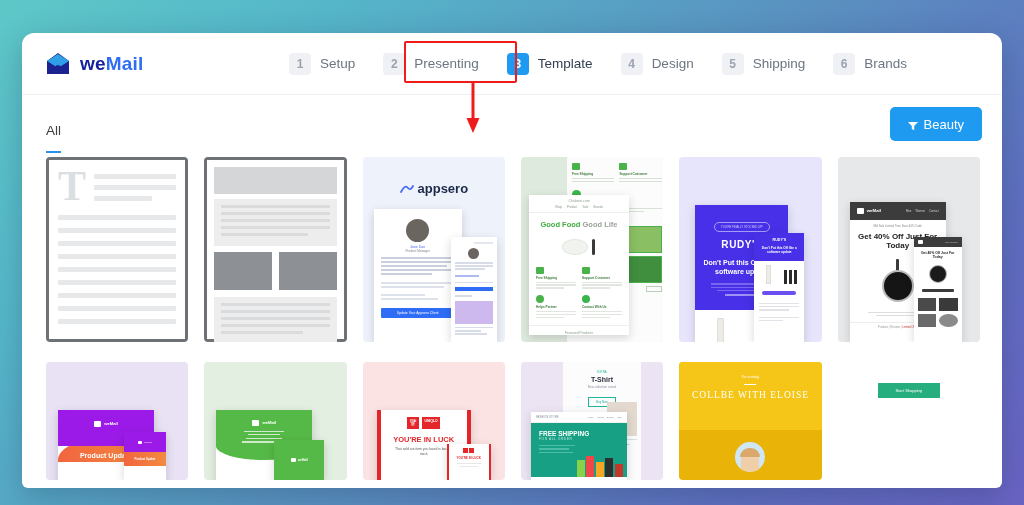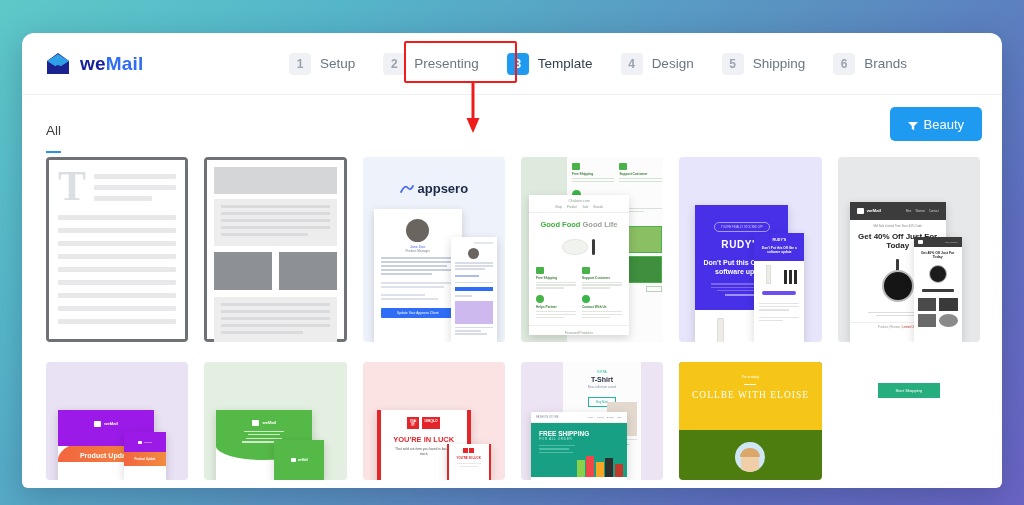--- a/index.html
+++ b/index.html
@@ -568,21 +568,21 @@
               <div style="width:8px;height:21px;background:#f0474a;"></div>
               <div style="width:8px;height:15px;background:#f5a623;"></div>
               <div style="width:8px;height:19px;background:#2e2e2e;"></div>
               <div style="width:8px;height:13px;background:#c0392b;"></div>
             </div>
           </div>
         </div>
       </div>
     </div>
 
-    <div class="tpl r2" style="background:#4d7c0f;">
+    <div class="tpl r2" style="background:#eab308;">
       <div class="prev">
         <div style="background:#f5c518;height:68px;text-align:center;padding-top:12px;">
           <div style="color:#fff;font-size:4px;font-family:'Liberation Serif',serif;">Presenting</div>
           <div style="width:12px;height:1px;background:#fff;margin:5px auto;"></div>
           <div style="color:#fff;font-size:9.5px;font-family:'Liberation Serif',serif;letter-spacing:1px;">COLLBE WITH ELOISE</div>
         </div>
         <div style="text-align:center;padding-top:12px;">
           <div style="width:30px;height:30px;border-radius:50%;background:#cfe7f5;margin:0 auto;position:relative;overflow:hidden;">
             <div style="position:absolute;left:6px;top:10px;width:18px;height:20px;border-radius:9px 9px 0 0;background:#f0cfa8;"></div>
             <div style="position:absolute;left:5px;top:6px;width:20px;height:9px;border-radius:10px 10px 0 0;background:#d9a86a;"></div>

